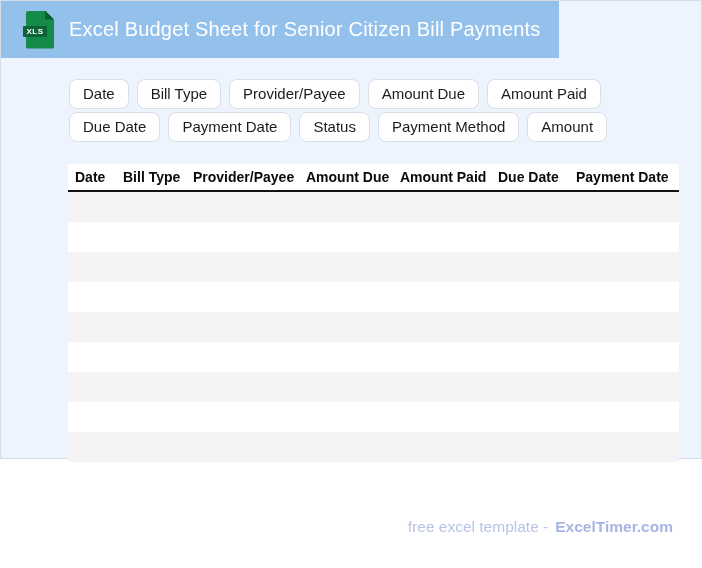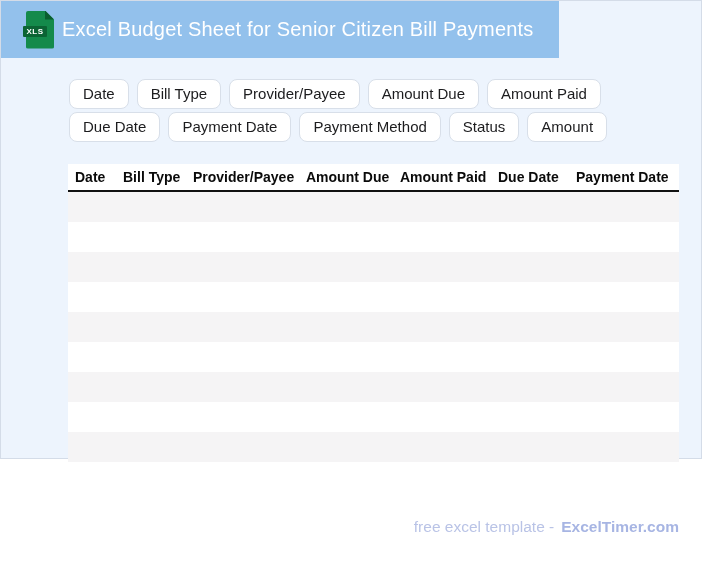--- a/index.html
+++ b/index.html
@@ -60,21 +60,21 @@
     background: var(--icon-band, #0b6434);
     border-radius: 1px;
     color: #ffffff;
     font-size: 8px;
     font-weight: bold;
     line-height: 11px;
     text-align: center;
     letter-spacing: 0.5px;
   }
   .page-title {
-    margin-left: 8px;
+    margin-left: 15px;
     color: #ffffff;
     font-size: 20px;
     font-weight: 500;
     letter-spacing: 0.2px;
     white-space: nowrap;
   }
 
   
   .chips {
     position: absolute;
@@ -126,21 +126,21 @@
   .c4 { width: 98px; }
   .c5 { width: 78px; }
   .c6 { width: 110px; }
   .row { height: 30px; }
   .row.odd  { background: var(--row-stripe, #f5f4f5); }
   .row.even { background: #ffffff; }
 
   
   .footer {
     position: absolute;
-    right: 22px; top: 517px;
+    right: 28px; top: 517px;
     font-size: 15.5px;
     white-space: nowrap;
   }
   .footer .caption {
     color: var(--footer-caption, #b9c3e6);
     font-weight: 400;
   }
   .footer .brand {
     margin-left: 7px;
     color: var(--footer-brand, #a7b5e3);
@@ -164,22 +164,22 @@
     </div>
 
     <div class="chips">
         <span class="chip">Date</span>
         <span class="chip">Bill Type</span>
         <span class="chip">Provider/Payee</span>
         <span class="chip">Amount Due</span>
         <span class="chip">Amount Paid</span>
         <span class="chip">Due Date</span>
         <span class="chip">Payment Date</span>
+        <span class="chip">Status</span>
         <span class="chip">Payment Method</span>
-        <span class="chip">Status</span>
         <span class="chip">Amount</span>
       </div>
 
     <div class="table">
       <div class="thead">
           <div class="th c0">Date</div>
           <div class="th c1">Bill Type</div>
           <div class="th c2">Provider/Payee</div>
           <div class="th c3">Amount Due</div>
           <div class="th c4">Amount Paid</div>

